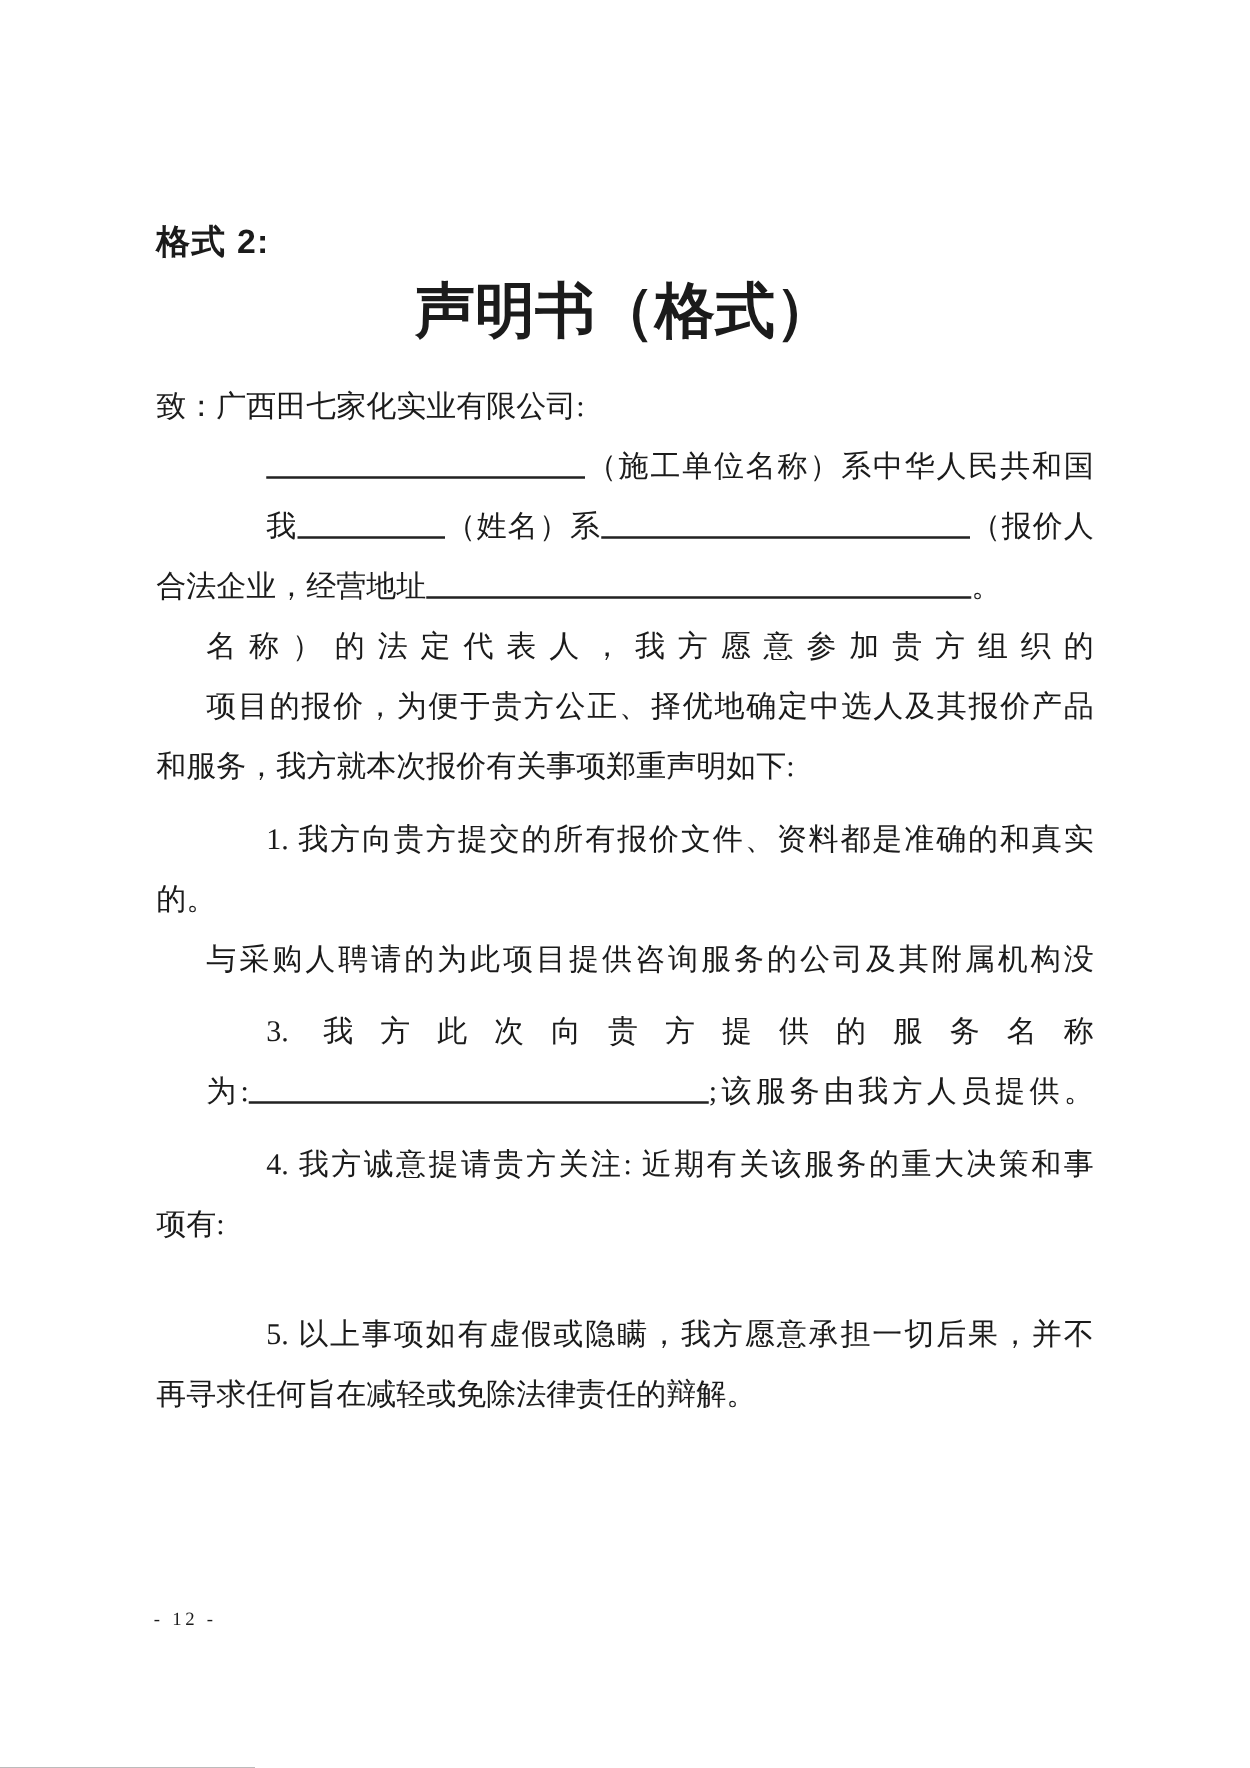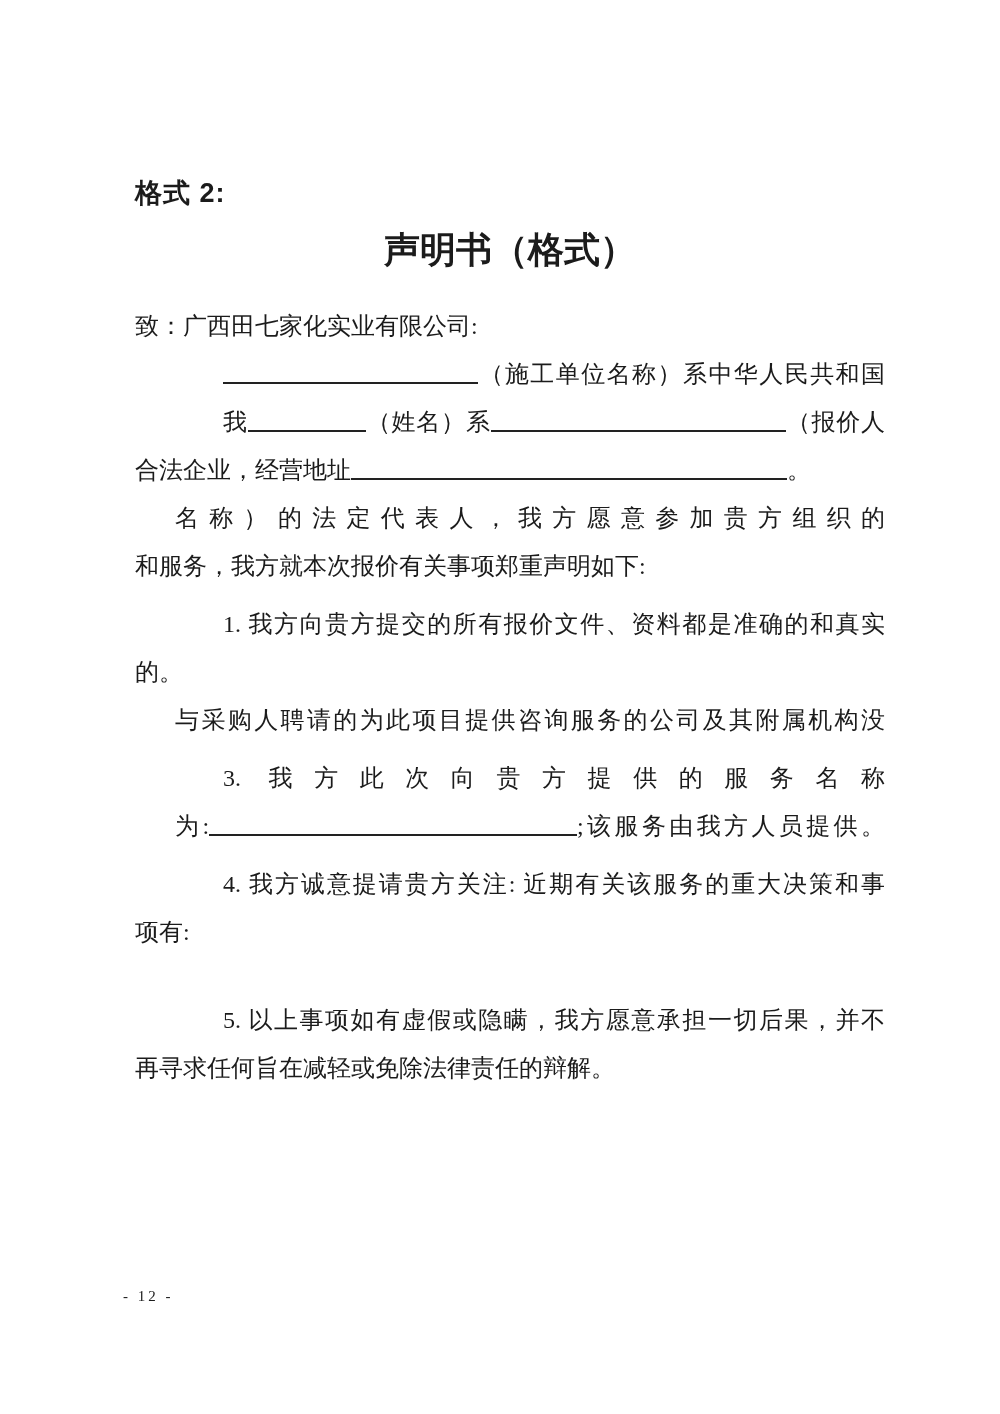--- a/index.html
+++ b/index.html
@@ -5,34 +5,34 @@
   html,body { margin:0; padding:0; background:#888; }
   .page {
     position:relative;
     width:1000px; height:1414px;
     margin:0 auto;
     background:#ffffff;
     color:#1b1b1b;
     font-family:"Liberation Serif", serif;
     overflow:hidden;
   }
-  .content { position:absolute; left:135px; top:176px; width:750px; }
+  .content { position:absolute; left:125px; top:176px; width:750px; }
 
   .fmt-label {
     font-family:"Liberation Sans", sans-serif;
     font-weight:bold;
     font-size:27px;
     line-height:34px;
     letter-spacing:1px;
   }
   .doc-title {
     margin-top:20px;
     text-align:center;
     font-weight:bold;
-    font-size:36px;
+    font-size:48px;
     line-height:40px;
   }
   .body-text { margin-top:32px; font-size:24px; line-height:48px; }
 
   .ln { white-space:nowrap; }
   .fill { text-align:justify; text-align-last:justify; white-space:normal;margin-left:40px; }
   .ind  { text-indent:48px; }
   .para { margin-top:10px; }
   .gap  { height:30px; }
 
@@ -69,20 +69,21 @@
 
       <div class="ln">致：广西田七家化实业有限公司:</div>
 
       <div class="ln fill ind"><span class="blank b-unit"></span><span>（施工单位名称）系中华人民共和国</span></div>
 
       <div class="ln fill ind"><span>我</span><span class="blank b-name"></span><span>（姓名）系</span><span class="blank b-bidder"></span><span>（报价人</span></div>
 
       <div class="ln"><span>合法企业，经营地址</span><span class="blank b-addr"></span><span>。</span></div>
 
       <div class="ln fill">名称）的法定代表人，我方愿意参加贵方组织的</div>
+      <div class="ln fill">项目的报价，为便于贵方公正、择优地确定中选人及其报价产品</div>
       <div class="ln">和服务，我方就本次报价有关事项郑重声明如下:</div>
 
       <div class="ln fill ind para">1. 我方向贵方提交的所有报价文件、资料都是准确的和真实</div>
       <div class="ln">的。</div>
 
       <div class="ln fill">与采购人聘请的为此项目提供咨询服务的公司及其附属机构没</div>
 
       <div class="ln fill ind para">3. 我方此次向贵方提供的服务名称</div>
       <div class="ln fill"><span>为:</span><span class="blank b-service"></span><span>;该服务由我方人员提供。</span></div>
 

